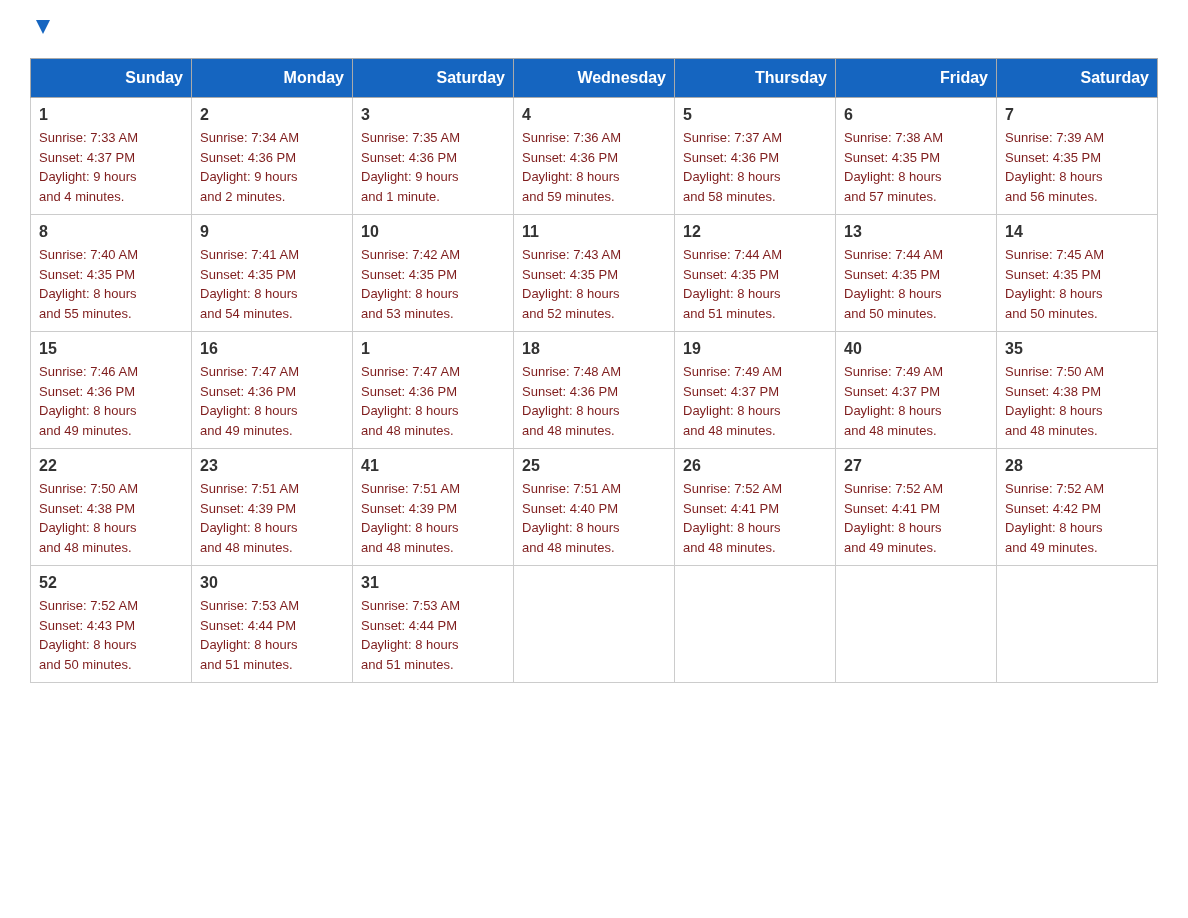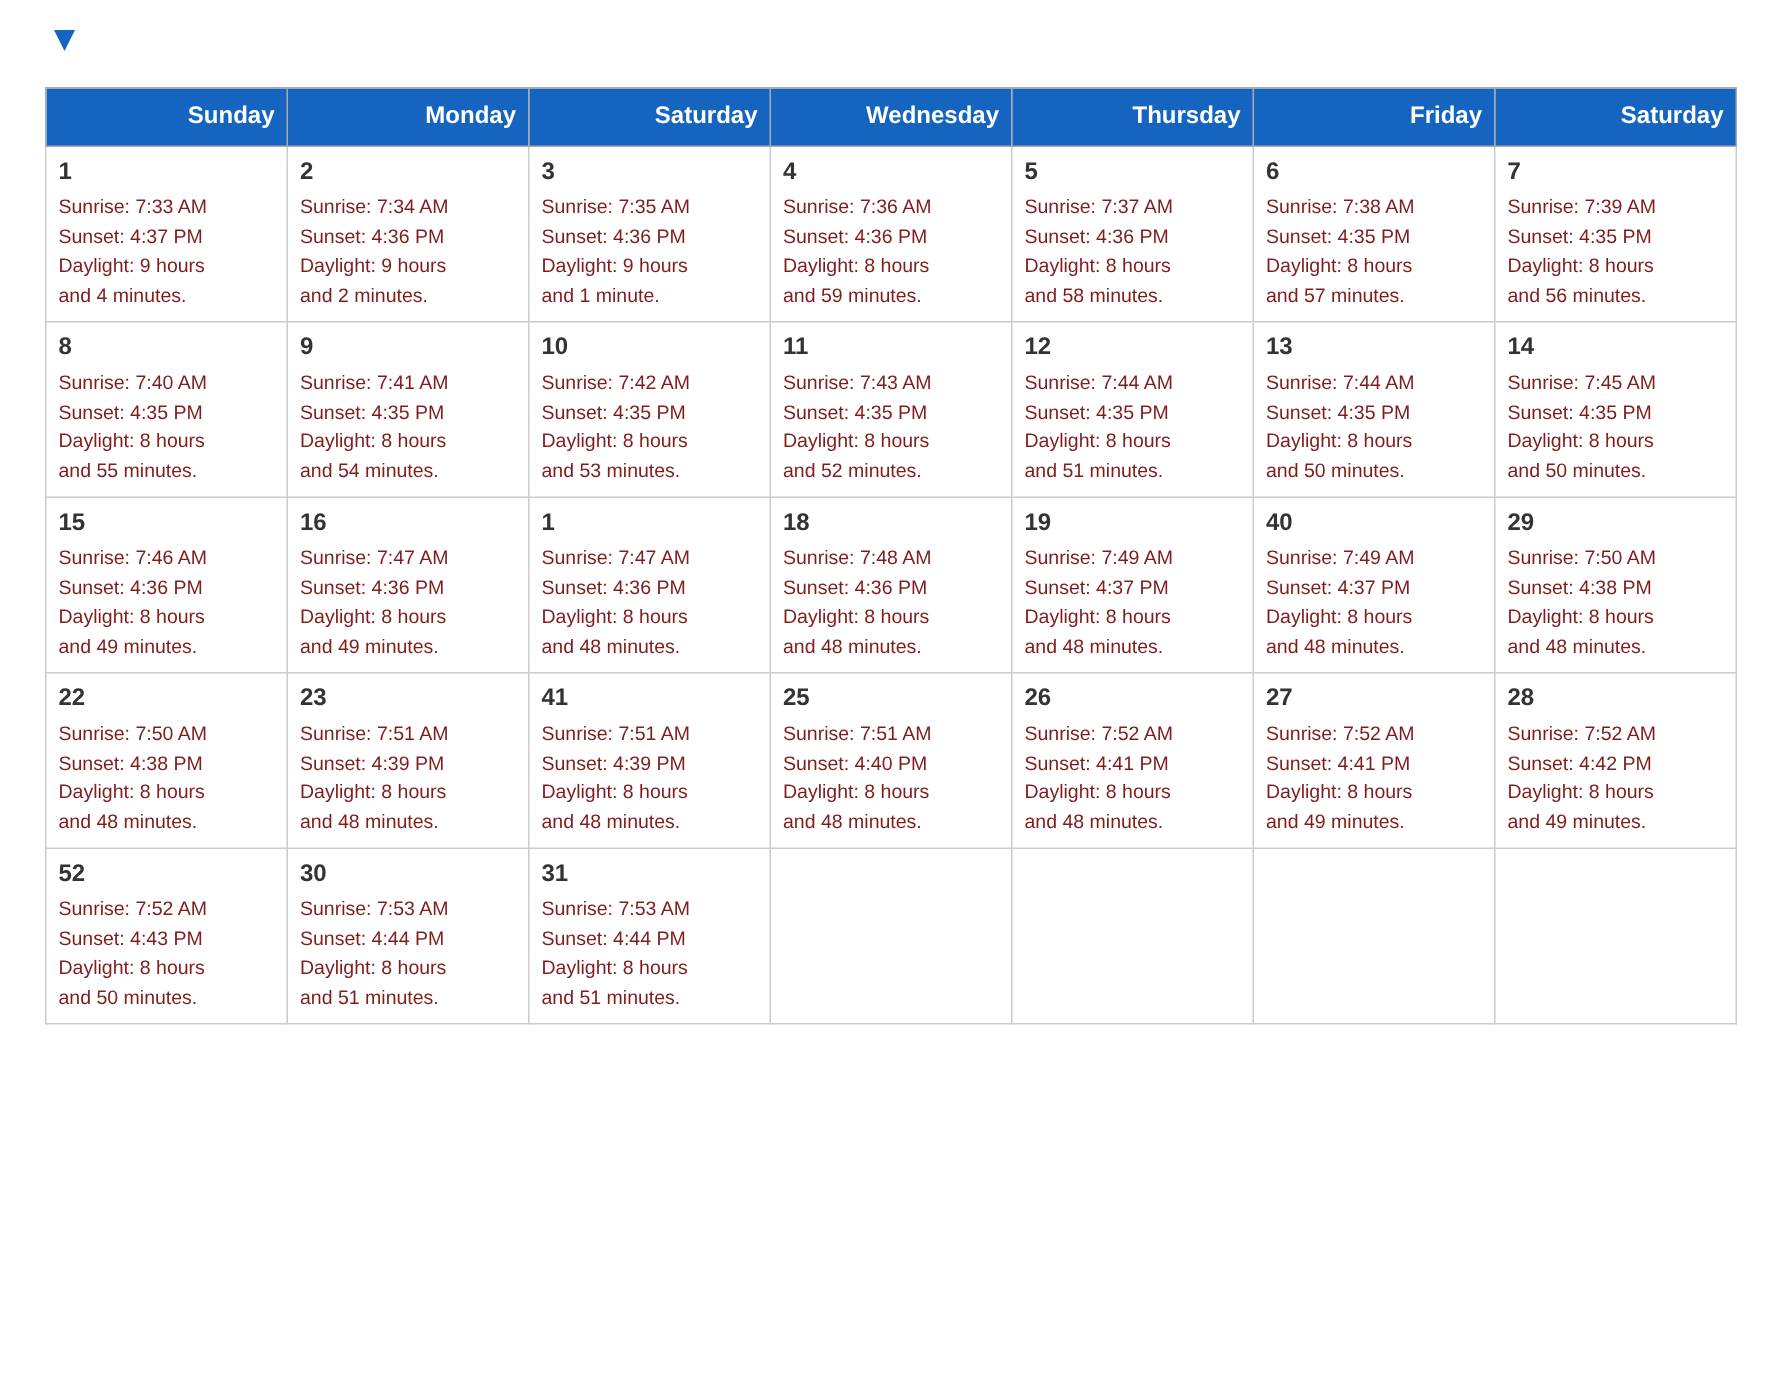--- a/index.html
+++ b/index.html
@@ -199,21 +199,21 @@
       </td>
         <td>
         <span class="day-num">19</span>
         <div class="day-info">Sunrise: 7:49 AM<br>Sunset: 4:37 PM<br>Daylight: 8 hours<br>and 48 minutes.</div>
       </td>
         <td>
         <span class="day-num">40</span>
         <div class="day-info">Sunrise: 7:49 AM<br>Sunset: 4:37 PM<br>Daylight: 8 hours<br>and 48 minutes.</div>
       </td>
         <td>
-        <span class="day-num">29</span>
+        <span class="day-num">35</span>
         <div class="day-info">Sunrise: 7:50 AM<br>Sunset: 4:38 PM<br>Daylight: 8 hours<br>and 48 minutes.</div>
       </td>
       </tr>
       <tr>
         <td>
         <span class="day-num">22</span>
         <div class="day-info">Sunrise: 7:50 AM<br>Sunset: 4:38 PM<br>Daylight: 8 hours<br>and 48 minutes.</div>
       </td>
         <td>
         <span class="day-num">23</span>

